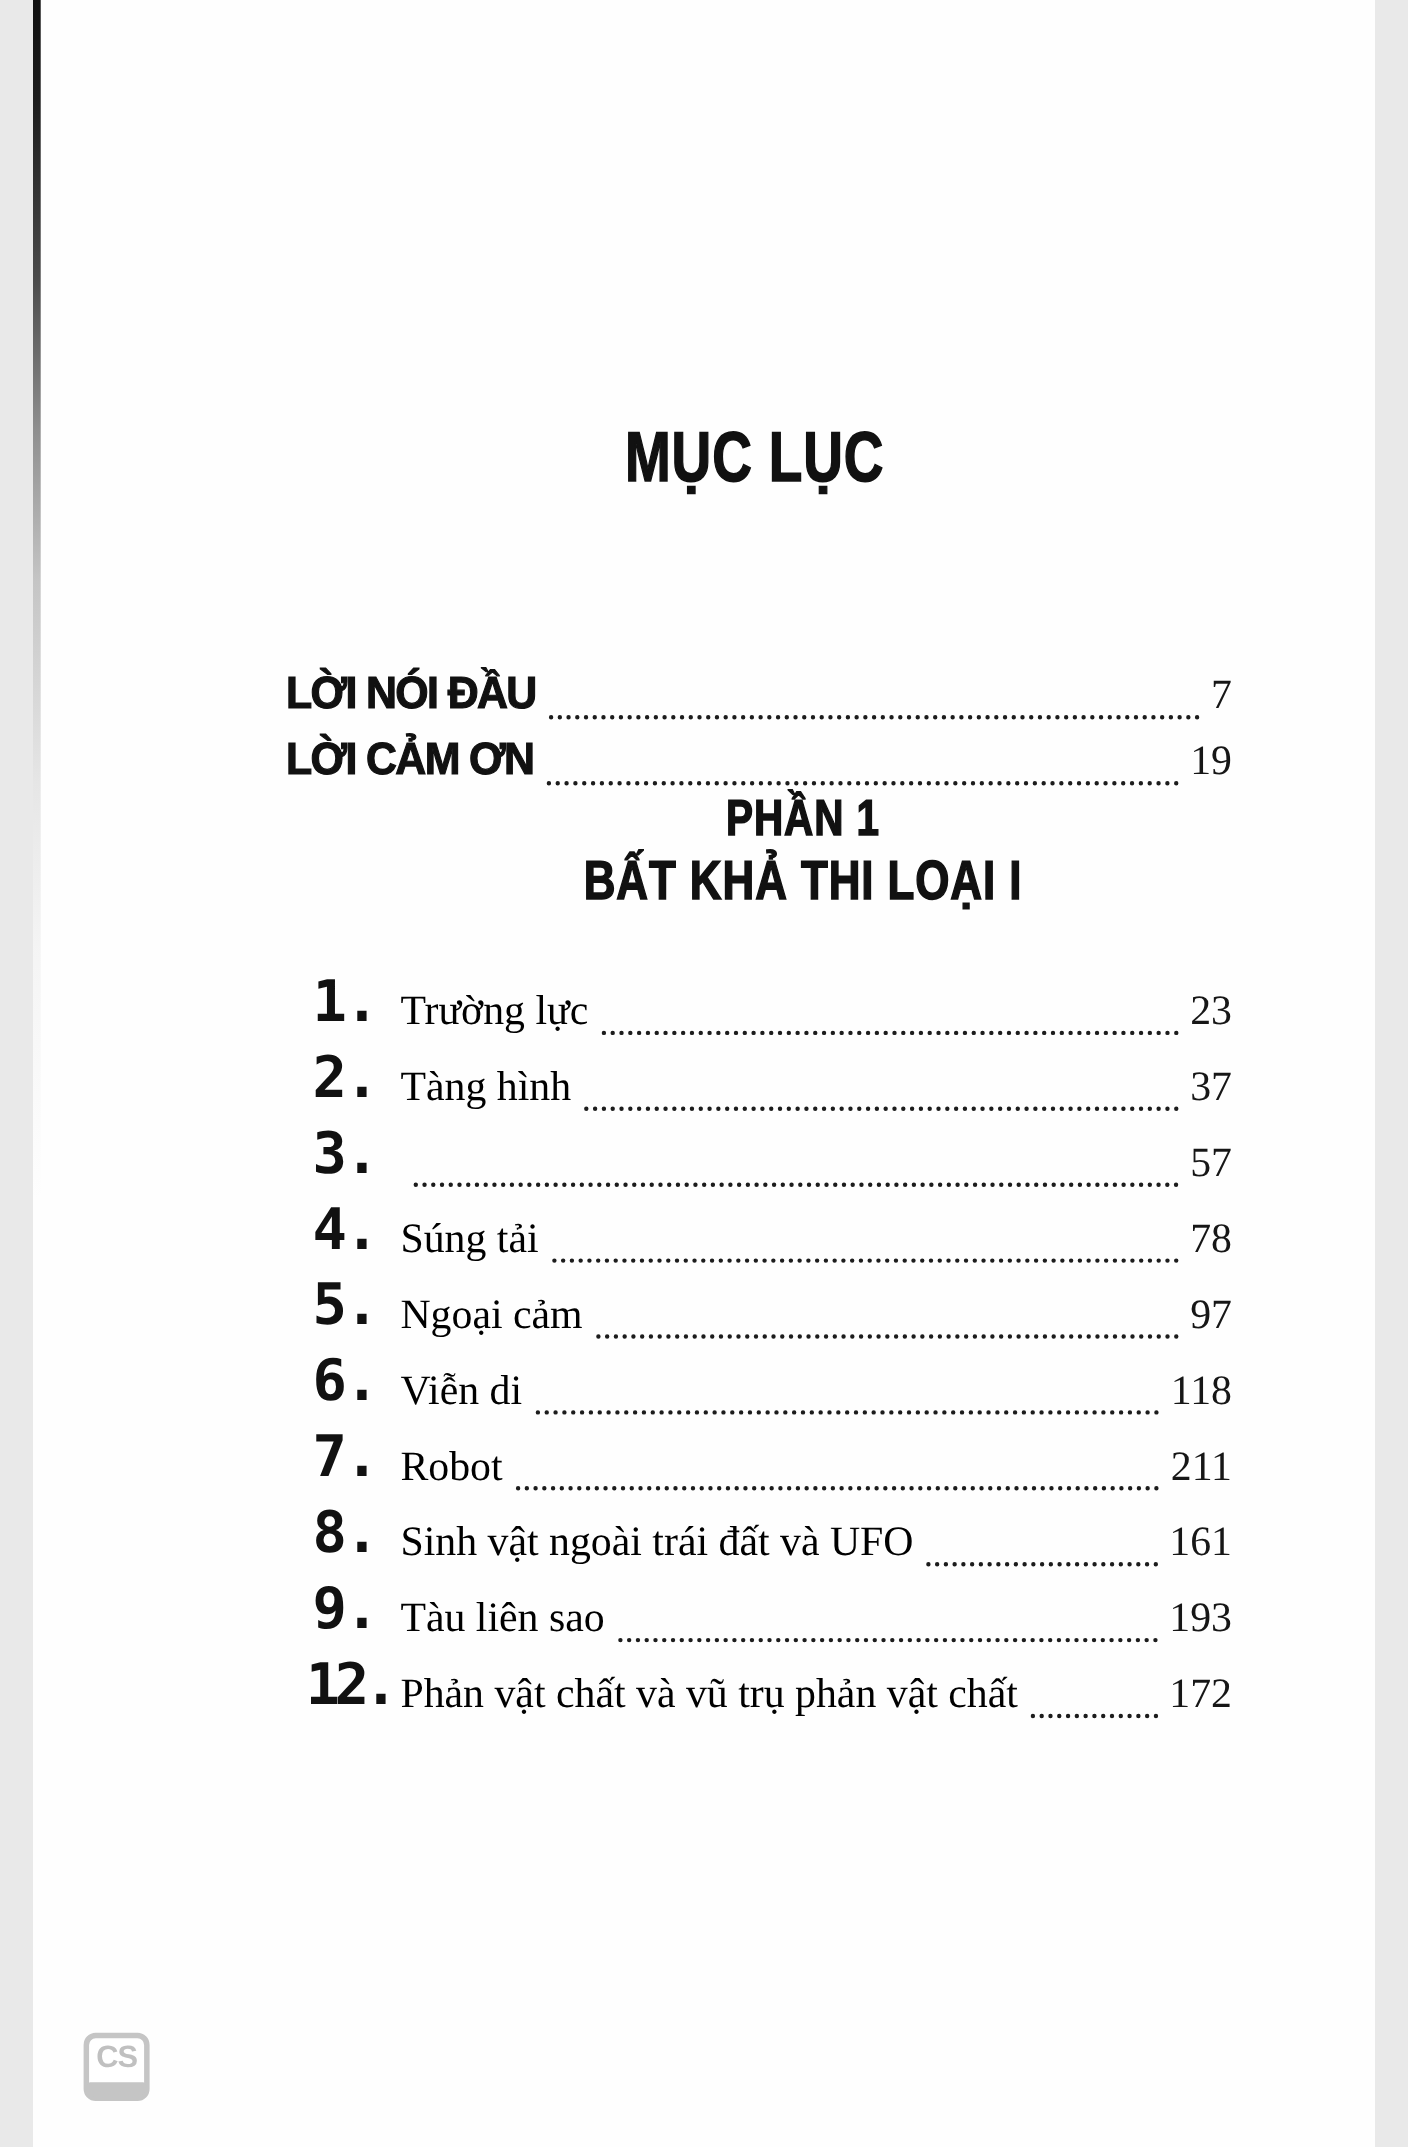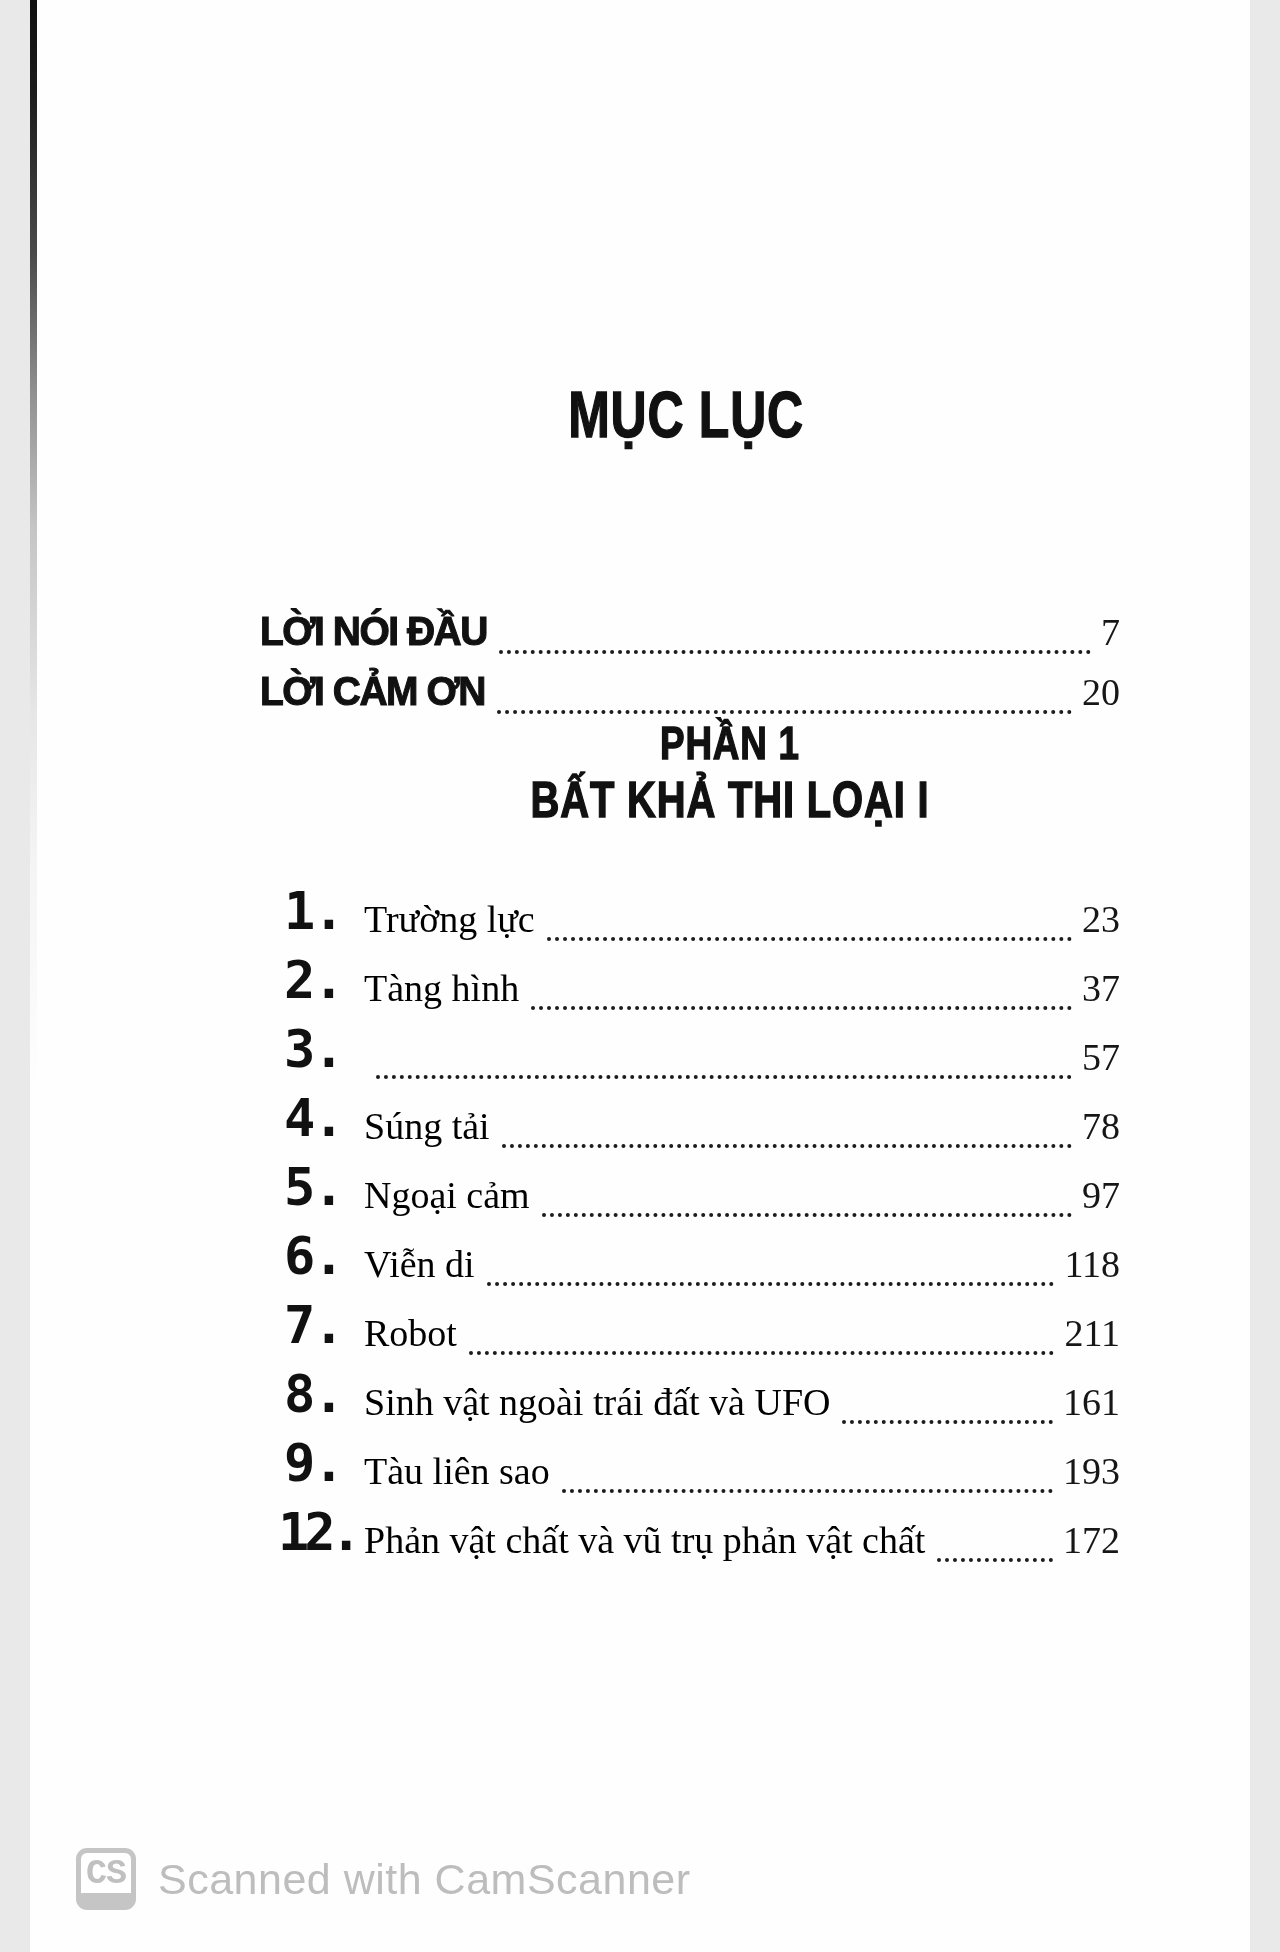--- a/index.html
+++ b/index.html
@@ -78,22 +78,22 @@
   }
   .wm-logo{
     position:relative;display:inline-block;
     width:50px;height:52px;
     border:5px solid #c5c5c5;border-radius:11px;
     background:#fff;
   }
   .wm-cs{
     position:absolute;left:0;right:0;top:1px;
     text-align:center;
-    font-family:Liberation Mono, monospace;font-weight:bold;
-    font-size:35px;color:#c0c0c0;letter-spacing:-1px;
+    font-family:Liberation Sans, sans-serif;font-weight:bold;
+    font-size:28px;color:#c0c0c0;letter-spacing:-1px;
   }
   .wm-tab{
     position:absolute;left:-1px;right:-1px;bottom:-1px;height:13px;
     background:#c5c5c5;border-radius:2px 2px 7px 7px;
   }
   .wm-text{
     font-family:"Liberation Sans", sans-serif;
     font-size:43px;color:#bdbdbd;letter-spacing:.5px;white-space:nowrap;
   }
 </style>
@@ -108,21 +108,21 @@
 
   <div class="front">
     <div class="row front-row">
       <span class="front-label">LỜI NÓI ĐẦU</span>
       <span class="leader"></span>
       <span class="pagenum">7</span>
     </div>
     <div class="row front-row">
       <span class="front-label">LỜI CẢM ƠN</span>
       <span class="leader"></span>
-      <span class="pagenum">20</span>
+      <span class="pagenum">19</span>
     </div>
   </div>
 
   <div class="part">
     <div class="part-line1 display">PHẦN 1</div>
     <div class="part-line2 display">BẤT KHẢ THI LOẠI I</div>
   </div>
 
   <ol class="chapters">
     <li class="row chap">
@@ -184,16 +184,15 @@
       <span class="leader"></span>
       <span class="pagenum">172</span>
     </li>
   </ol>
 
   <div class="watermark">
     <span class="wm-logo">
       <span class="wm-cs">CS</span>
       <span class="wm-tab"></span>
     </span>
-    <span class="wm-text">Scanned with CamScanner</span>
   </div>
 
 </div>
 
 </body></html>

